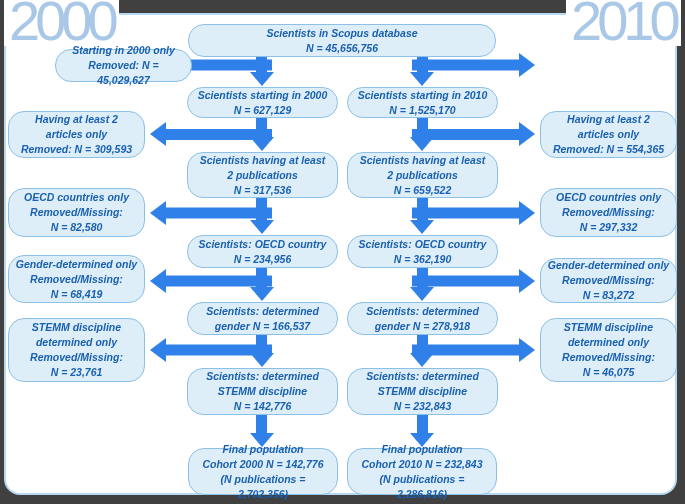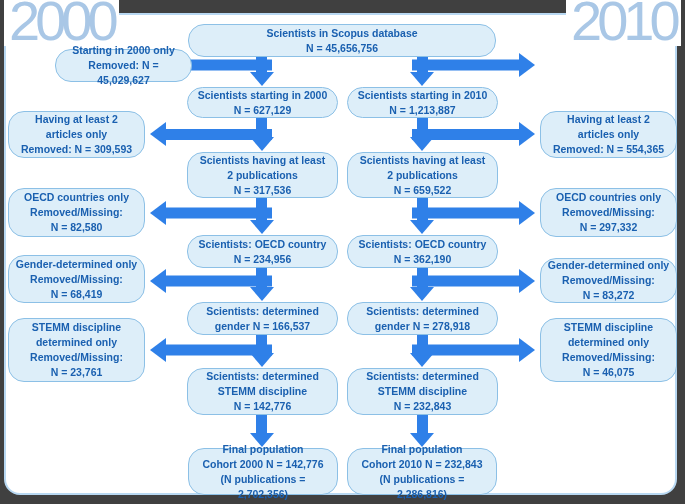--- a/index.html
+++ b/index.html
@@ -19,21 +19,21 @@
   }
   .year.left{left:4px;}
   .year.right{left:566px;}
   svg.arrows{position:absolute;left:0;top:0;z-index:1;}
   svg.arrows *{fill:var(--arrow);}
   .bx{
     position:absolute;z-index:2;box-sizing:border-box;
     background:var(--box_fill);border:1.5px solid var(--box_border);border-radius:16px;
     color:var(--box_text);font-weight:bold;font-size:10.5px;line-height:15px;
     display:flex;align-items:center;justify-content:center;text-align:center;
-    white-space:pre-line;padding:1px 6px;
+    white-space:pre-line;padding:1px 6px;font-style:italic;
   }
 </style>
 </head>
 <body>
 
 <div id="canvas">
 
   <div class="frame"></div>
 
   <div class="year left">2000</div>
@@ -155,21 +155,21 @@
   <div class="bx" style="left:187px;top:302px;width:151px;height:33px;">Scientists: determined
 gender N = 166,537</div>
   <div class="bx" style="left:187px;top:368px;width:151px;height:47px;">Scientists: determined
 STEMM discipline
 N = 142,776</div>
   <div class="bx" style="left:188px;top:448px;width:150px;height:47px;">Final population
 Cohort 2000 N = 142,776
 (N publications = 2,702,356)</div>
 
   <div class="bx" style="left:347px;top:87px;width:151px;height:31px;">Scientists starting in 2010
-N = 1,213,887</div>
+N = 1,525,170</div>
   <div class="bx" style="left:347px;top:152px;width:151px;height:46px;">Scientists having at least
 2 publications
 N = 659,522</div>
   <div class="bx" style="left:347px;top:235px;width:151px;height:33px;">Scientists: OECD country
 N = 362,190</div>
   <div class="bx" style="left:347px;top:302px;width:151px;height:33px;">Scientists: determined
 gender N = 278,918</div>
   <div class="bx" style="left:347px;top:368px;width:151px;height:47px;">Scientists: determined
 STEMM discipline
 N = 232,843</div>

